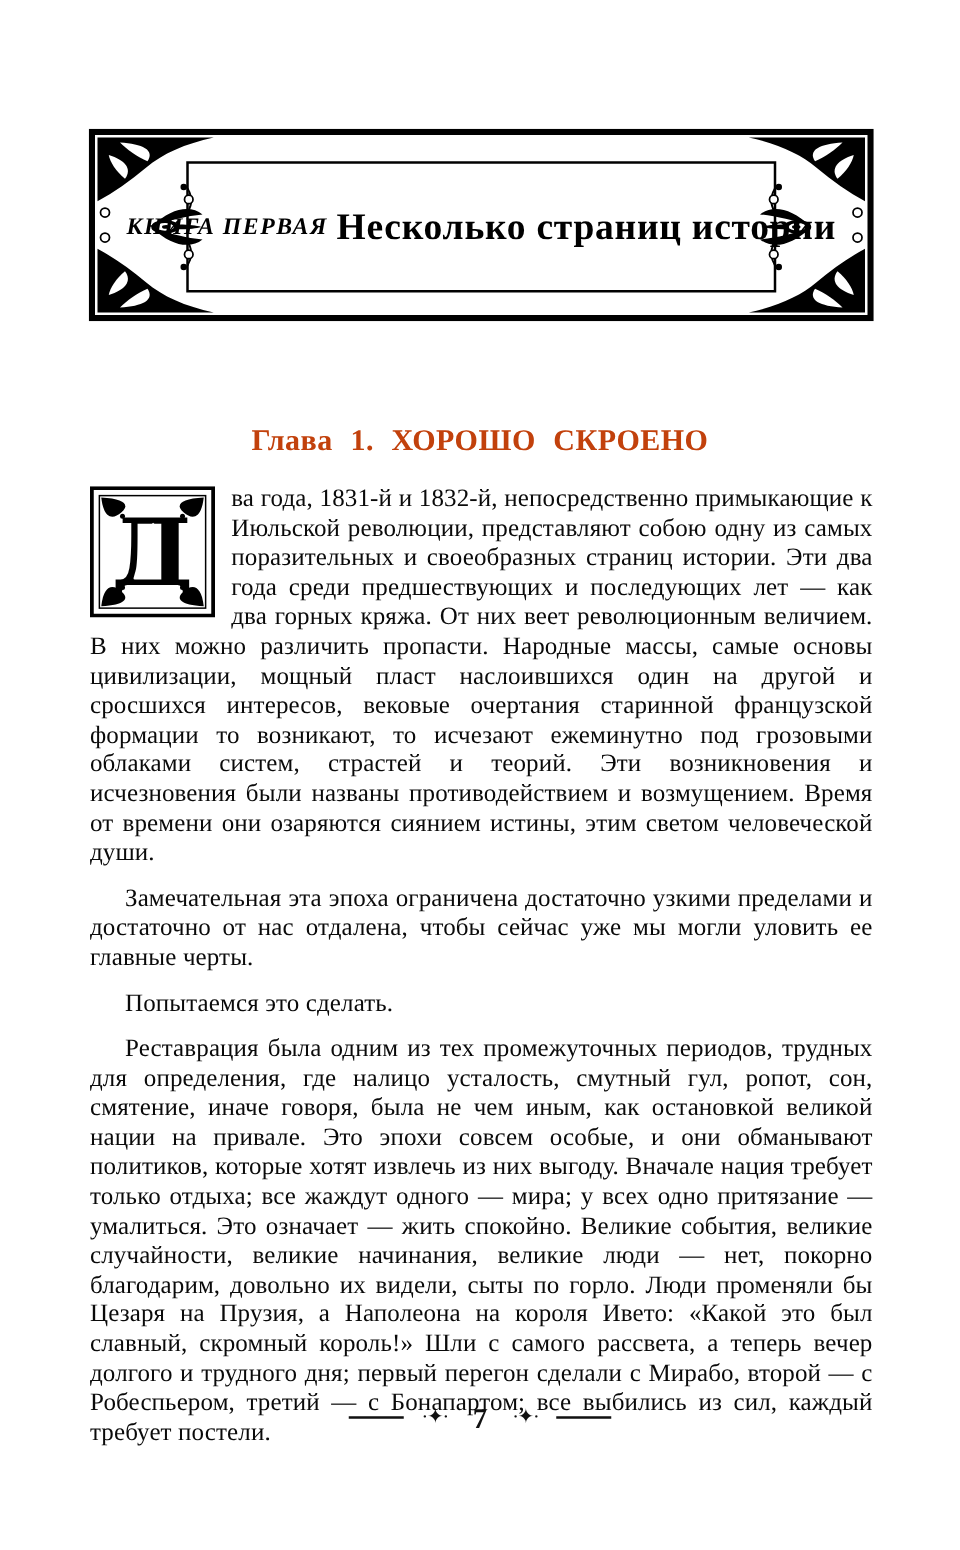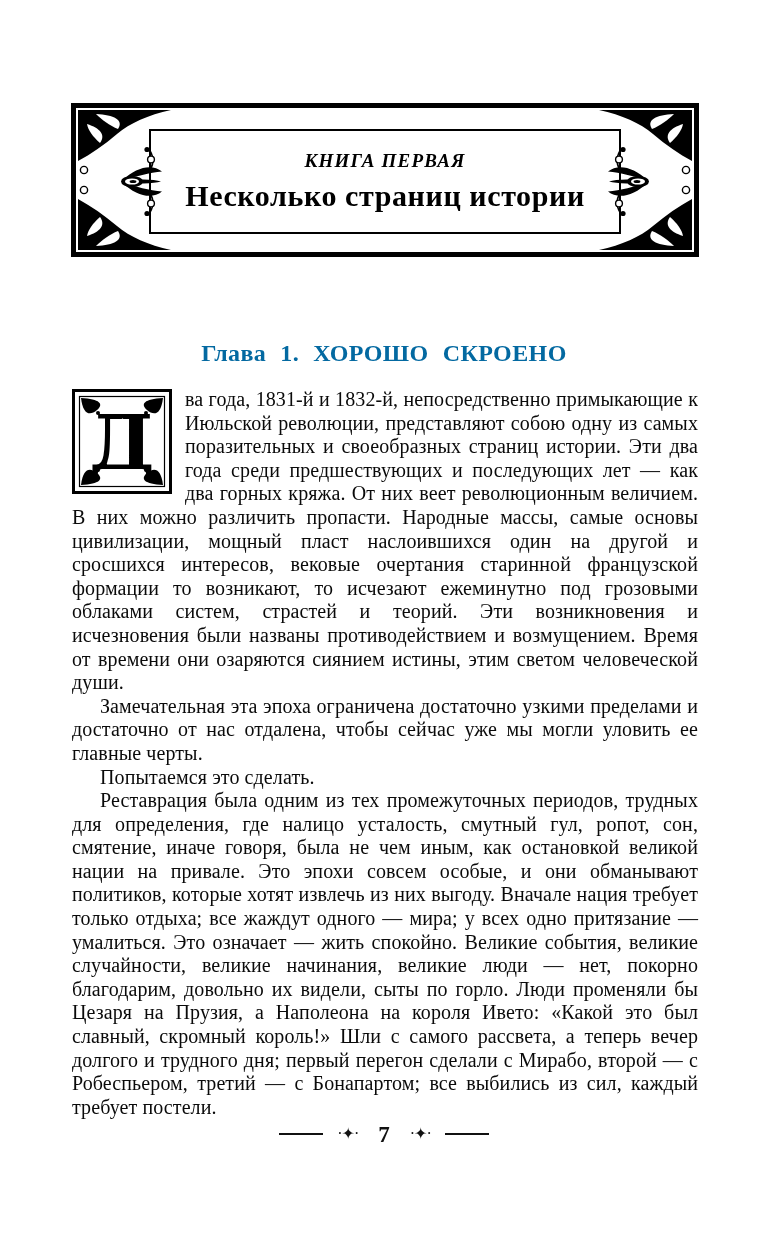--- a/index.html
+++ b/index.html
@@ -13,49 +13,49 @@
   }
   .page{position:absolute;inset:0;}
 
   
   .title-plate{
     position:absolute;left:71px;top:103px;width:628px;height:154px;
   }
   .title-plate svg{position:absolute;inset:0;width:100%;height:100%;display:block;}
   .plate-text{
     position:absolute;left:86px;right:86px;top:28px;bottom:25px;
-    display:flex;flex-direction:column;align-items:center;justify-content:center;gap:7px;
+    display:flex;flex-direction:row;align-items:center;justify-content:center;gap:7px;
     text-align:center;
   }
   .book-label{
     font-weight:bold;font-style:italic;font-size:19px;letter-spacing:1.2px;color:#000;
     white-space:nowrap;
   }
   .book-title{
     font-weight:bold;font-size:30px;letter-spacing:.6px;color:#000;
     white-space:nowrap;
   }
 
   
   .chapter-heading{
     position:absolute;left:0;right:0;top:340px;
     margin:0;text-align:center;
     font-size:24px;font-weight:bold;letter-spacing:.4px;word-spacing:.32em;
-    color:#0369a1;
+    color:#c2410c;
   }
 
   
   .article{
     position:absolute;left:72px;top:388px;width:626px;
     font-size:20px;line-height:23.6px;
     text-align:justify;
     letter-spacing:.1px;
   }
   .article p{margin:0;}
-  .article p.indented{text-indent:28px;}
+  .article p.indented{text-indent:28px;margin-top:13px;}
 
   
   .dropcap{
     float:left;position:relative;width:100px;height:105px;
     margin:1px 13px 3px 0;
   }
   .dropcap svg{position:absolute;inset:0;width:100%;height:100%;display:block;}
   .dropcap-letter{
     position:absolute;inset:0;
     display:flex;align-items:center;justify-content:center;

